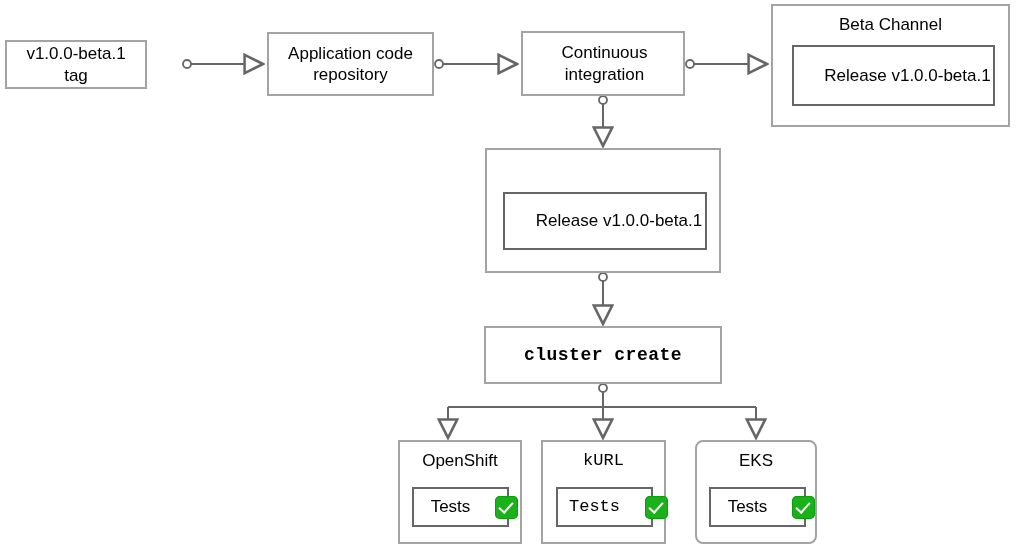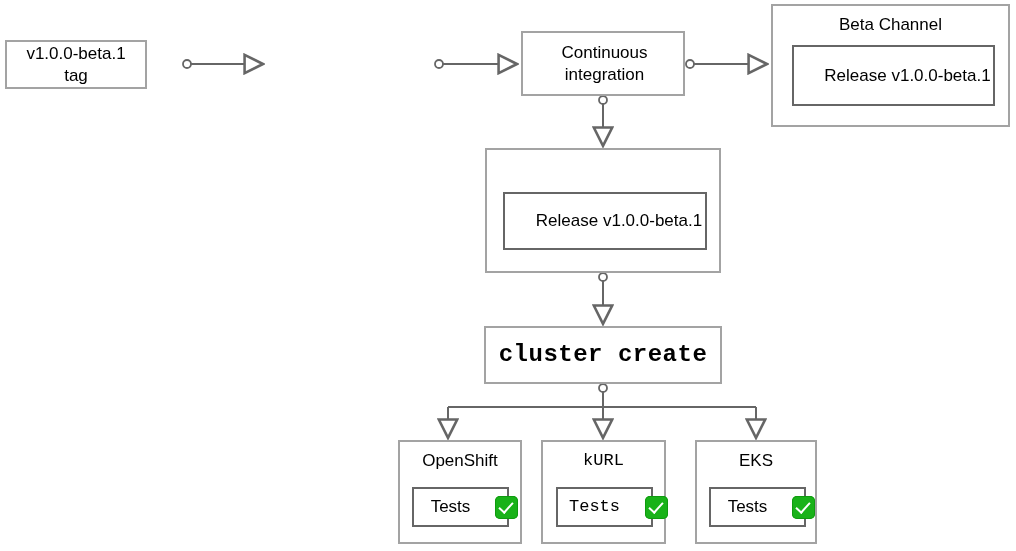--- a/index.html
+++ b/index.html
@@ -60,21 +60,21 @@
     align-items: center;
     justify-content: center;
     text-align: center;
     font-size: 17px;
     color: #000000;
     padding-left: 28px;
   }
   .mono-bold {
     font-family: "Liberation Mono", "DejaVu Sans Mono", monospace;
     font-weight: bold;
-    font-size: 24px;
+    font-size: 18px;
     letter-spacing: 0.5px;
   }
   .tests-line {
     display: flex;
     align-items: center;
     justify-content: center;
     gap: 25px;
     white-space: nowrap;
   }
   .check-badge {
@@ -146,20 +146,26 @@
         <line x1="756" y1="407" x2="756" y2="437" marker-end="url(#arrowOpen)"></line>
       </g>
 
     </g>
   </svg>
 
   <div class="node" style="left:5px; top:40px; width:142px; height:49px;">
     <span>v1.0.0-beta.1 tag</span>
   </div>
 
+  <div class="node" style="left:267px; top:32px; width:167px; height:64px;">
+    <span>
+      <span>Application code</span><br>
+      <span>repository</span>
+    </span>
+  </div>
 
   <div class="node" style="left:521px; top:31px; width:164px; height:65px;padding-left:9px;">
     <span>
       <span>Continuous</span><br>
       <span>integration</span>
     </span>
   </div>
 
   <div class="node container" style="left:771px; top:4px; width:239px; height:123px;">
     <div class="container-title">Beta Channel</div>
@@ -191,21 +197,21 @@
   <div class="node container" style="left:541px; top:440px; width:125px; height:104px;font-family:Liberation Mono, monospace;">
     <div class="container-title">kURL</div>
     <div class="inner-box" style="left:13px; top:45px; width:97px; height:40px;">
       <span class="tests-line">
         <span>Tests</span>
         <span class="check-badge"></span>
       </span>
     </div>
   </div>
 
-  <div class="node container" style="left:695px; top:440px; width:122px; height:104px;">
+  <div class="node container" style="left:695px; top:440px; width:122px; height:104px;border-radius:8px;">
     <div class="container-title">EKS</div>
     <div class="inner-box" style="left:12px; top:45px; width:97px; height:40px;">
       <span class="tests-line">
         <span>Tests</span>
         <span class="check-badge"></span>
       </span>
     </div>
   </div>
 
 </div>

